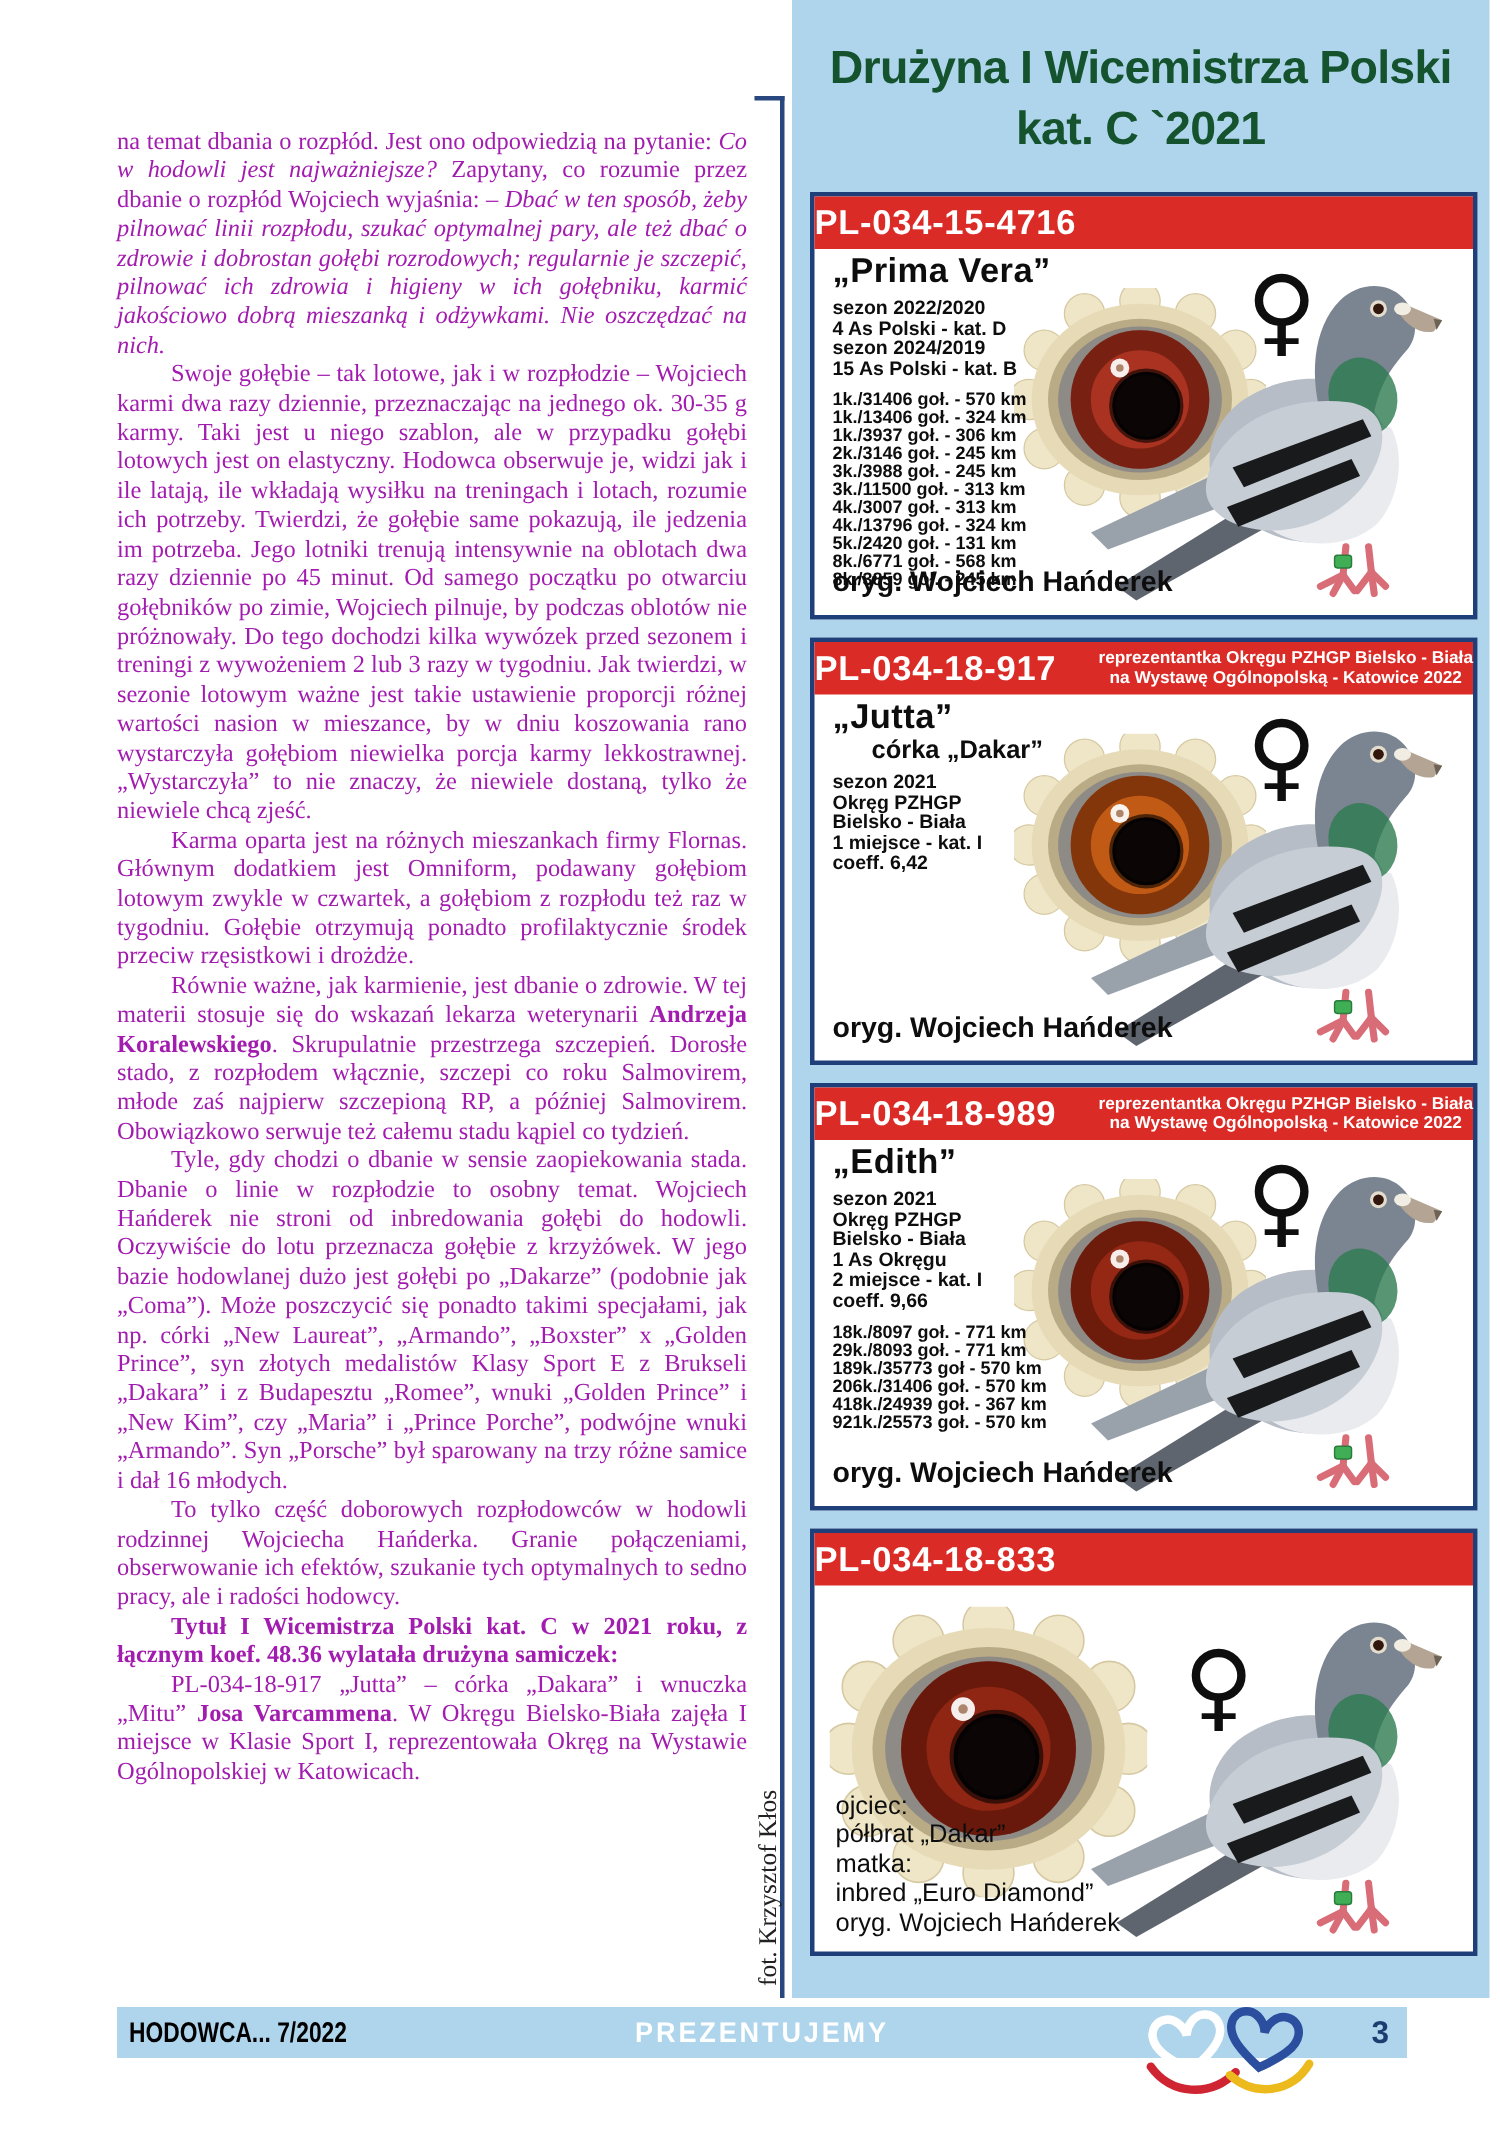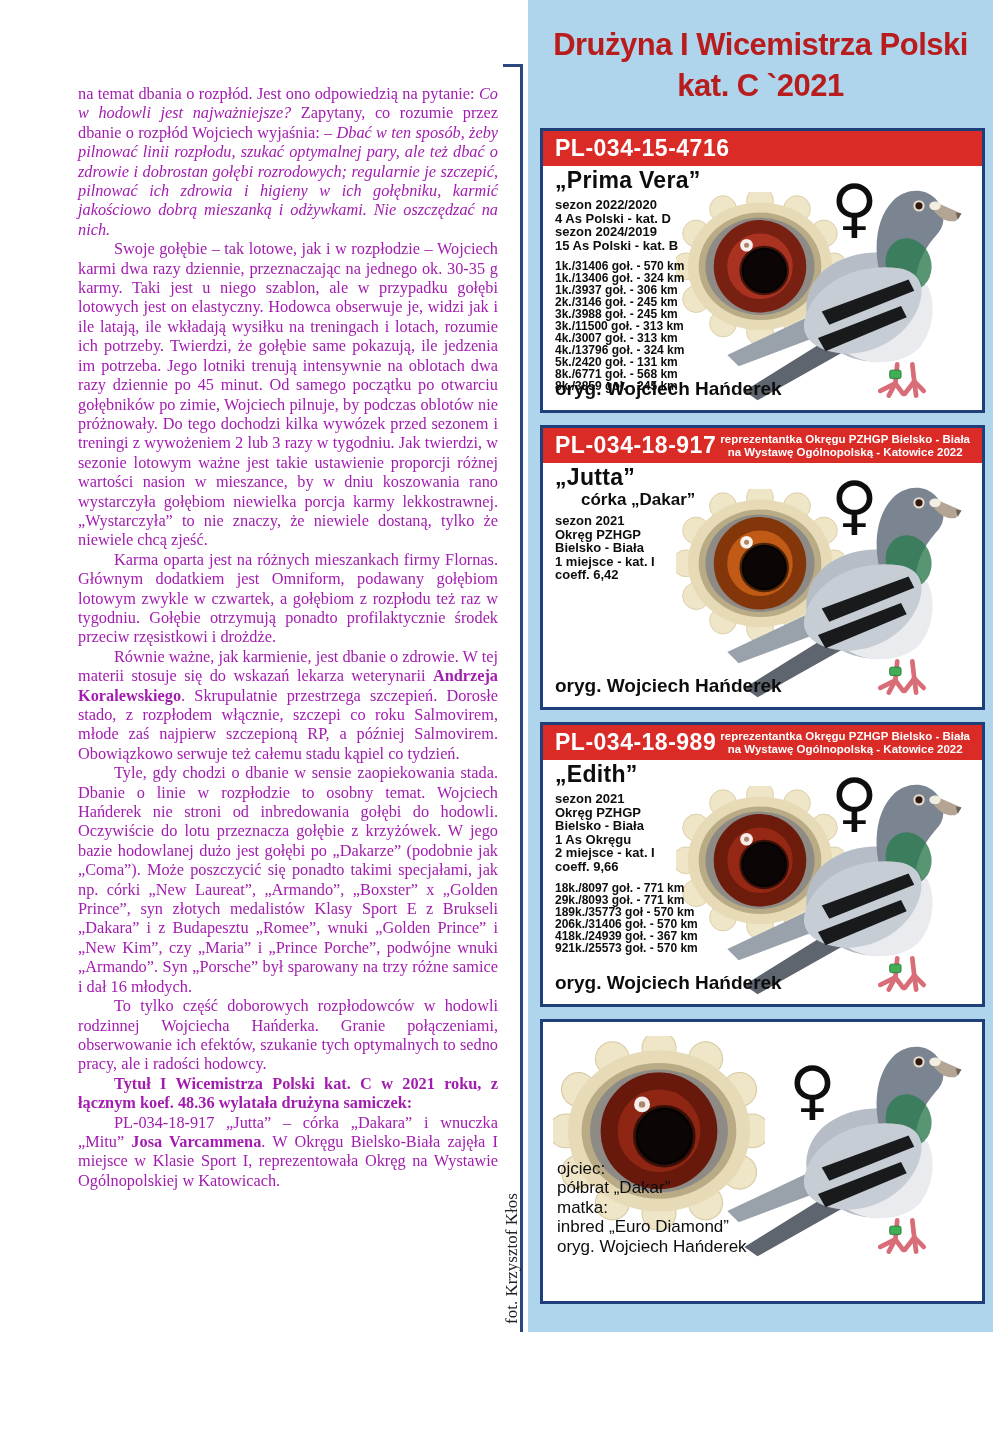--- a/index.html
+++ b/index.html
@@ -14,31 +14,31 @@
   .para.noindent{text-indent:0;}
   .para.bold{font-weight:bold;}
   .seg-i{font-style:italic;}
   .seg-b{font-weight:bold;}
 
   
   .panel{position:absolute;left:528px;top:0;width:465px;height:1332px;background:#aed5ec;}
   .panel-edge{position:absolute;left:520px;top:64px;width:3px;height:1268px;background:#27477e;}
   .panel-tick{position:absolute;left:503px;top:64px;width:20px;height:3px;background:#27477e;}
   .panel-title{position:absolute;left:0;top:24px;width:100%;text-align:center;
-               color:#b91c1c;font-weight:bold;font-size:31px;line-height:41px;letter-spacing:-0.5px;}
+               color:#14532d;font-weight:bold;font-size:31px;line-height:41px;letter-spacing:-0.5px;}
 
   .photo-credit{position:absolute;left:-26px;bottom:8px;height:210px;
                 writing-mode:vertical-rl;transform:rotate(180deg);
                 font-family:"Liberation Serif", serif;font-size:17px;color:#222;}
 
   
   .card{position:absolute;left:12px;width:445px;height:285px;background:#fff;
         border:3px solid #1e3f7a;box-sizing:border-box;}
   .card-header{height:35px;background:#da2b27;display:flex;align-items:center;
-               padding:0 12px;box-sizing:border-box;}
+               padding:0 0;box-sizing:border-box;}
   .band{color:#fff;font-weight:bold;font-size:23px;letter-spacing:0.5px;white-space:nowrap;}
   .note{margin-left:auto;color:#fff;font-weight:bold;font-size:11.5px;line-height:12.5px;
         text-align:center;}
   .card-body{position:relative;height:244px;}
   .eye{position:absolute;left:133px;top:26px;width:168px;height:152px;z-index:1;}
   .pigeon{position:absolute;right:2px;bottom:4px;width:258px;height:236px;z-index:2;}
   .gender{position:absolute;left:288px;top:10px;z-index:2;font-family:"DejaVu Sans", sans-serif;
           font-size:64px;font-weight:400;color:#0e0e0e;line-height:1;}
   .card-text{position:absolute;left:12px;top:2px;z-index:3;color:#0d0d0d;}
   .name{font-size:23px;font-weight:bold;line-height:25px;letter-spacing:0.3px;}
@@ -255,20 +255,24 @@
                 <div>206k./31406 goł. - 570 km</div>
                 <div>418k./24939 goł. - 367 km</div>
                 <div>921k./25573 goł. - 570 km</div>
               </div>
       </div>
       <div class="origin">oryg. Wojciech Hańderek</div>
 
     </div>
   </div>
         <div class="card pedigree-card" style="top: 1019px;">
+    <div class="card-header">
+      <span class="band">PL-034-18-833</span>
+
+    </div>
     <div class="card-body">
       <svg class="eye" style="color: rgb(143, 38, 20);">
               <use href="#eye-sym"></use>
             </svg>
       <div class="gender">♀</div>
       <svg class="pigeon">
               <use href="#pigeon-sym"></use>
             </svg>
       <div class="card-text">
         
@@ -283,14 +287,29 @@
               <div>matka:</div>
               <div>inbred „Euro Diamond”</div>
               <div>oryg. Wojciech Hańderek</div>
             </div>
     </div>
   </div>
       </div>
     <div class="photo-credit">fot. Krzysztof Kłos</div>
   </div>
 
+  <div class="footer">
+    <span class="mag">HODOWCA... 7/2022</span>
+    <span class="section">PREZENTUJEMY</span>
+    <svg class="hearts" viewBox="0 0 140 84">
+      <path d="M14,46 C28,66 56,68 74,50" stroke="#cf2533" stroke-width="6" fill="none" stroke-linecap="round"></path>
+      <path d="M70,52 C88,68 114,64 126,44" stroke="#ecba1c" stroke-width="6" fill="none" stroke-linecap="round"></path>
+      <g transform="translate(38,14) rotate(-8)">
+        <path d="M0,10 C-1,3 -7,-3 -13,-3 C-20,-3 -24,2 -24,8 C-24,17 -15,25 0,35 C15,25 24,17 24,8 C24,2 20,-3 13,-3 C7,-3 1,3 0,10 Z" fill="none" stroke="#ffffff" stroke-width="6"></path>
+      </g>
+      <g transform="translate(96,12) rotate(9)">
+        <path d="M0,10 C-1,3 -7,-3 -13,-3 C-20,-3 -24,2 -24,8 C-24,17 -15,25 0,35 C15,25 24,17 24,8 C24,2 20,-3 13,-3 C7,-3 1,3 0,10 Z" fill="none" stroke="#2b4f9e" stroke-width="6"></path>
+      </g>
+    </svg>
+    <span class="page-num">3</span>
+  </div>
 
 </div>
 
 </body></html>

